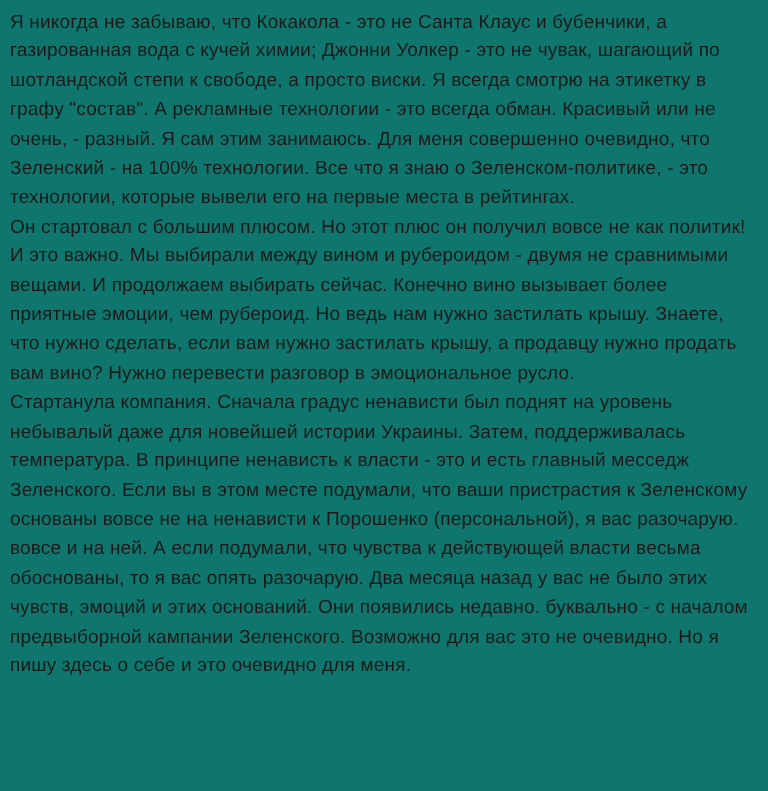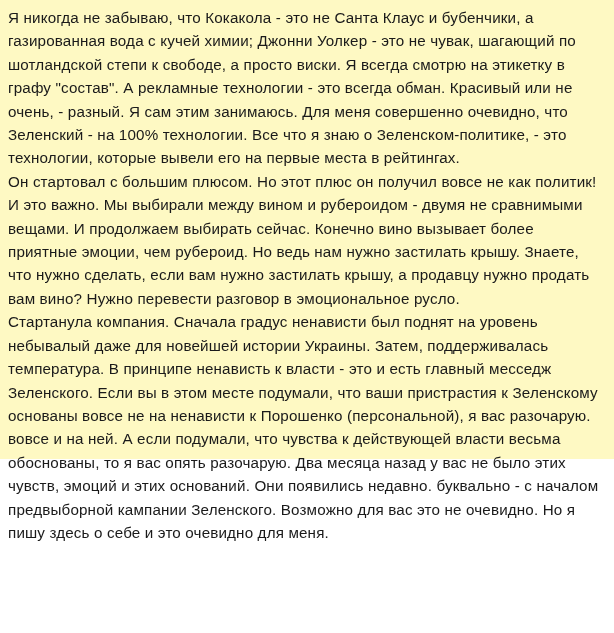--- a/index.html
+++ b/index.html
@@ -8,24 +8,24 @@
     background: #ffffff;
   }
   body {
     width: 614px;
     height: 633px;
     overflow: hidden;
     font-family: "Liberation Sans", sans-serif;
   }
   .page {
     width: 614px;
-    height: 459px;
+    height: 633px;
     box-sizing: border-box;
     padding: 6px 8px 0 8px;
-    background: #fef9c3;
+    background: #0f766e;
   }
   .article {
     color: #1a1a1a;
     font-size: 15.2px;
     line-height: 23.4px;
     text-align: left;
     letter-spacing: 0.01em;
   }
   .para {
     margin: 0;

